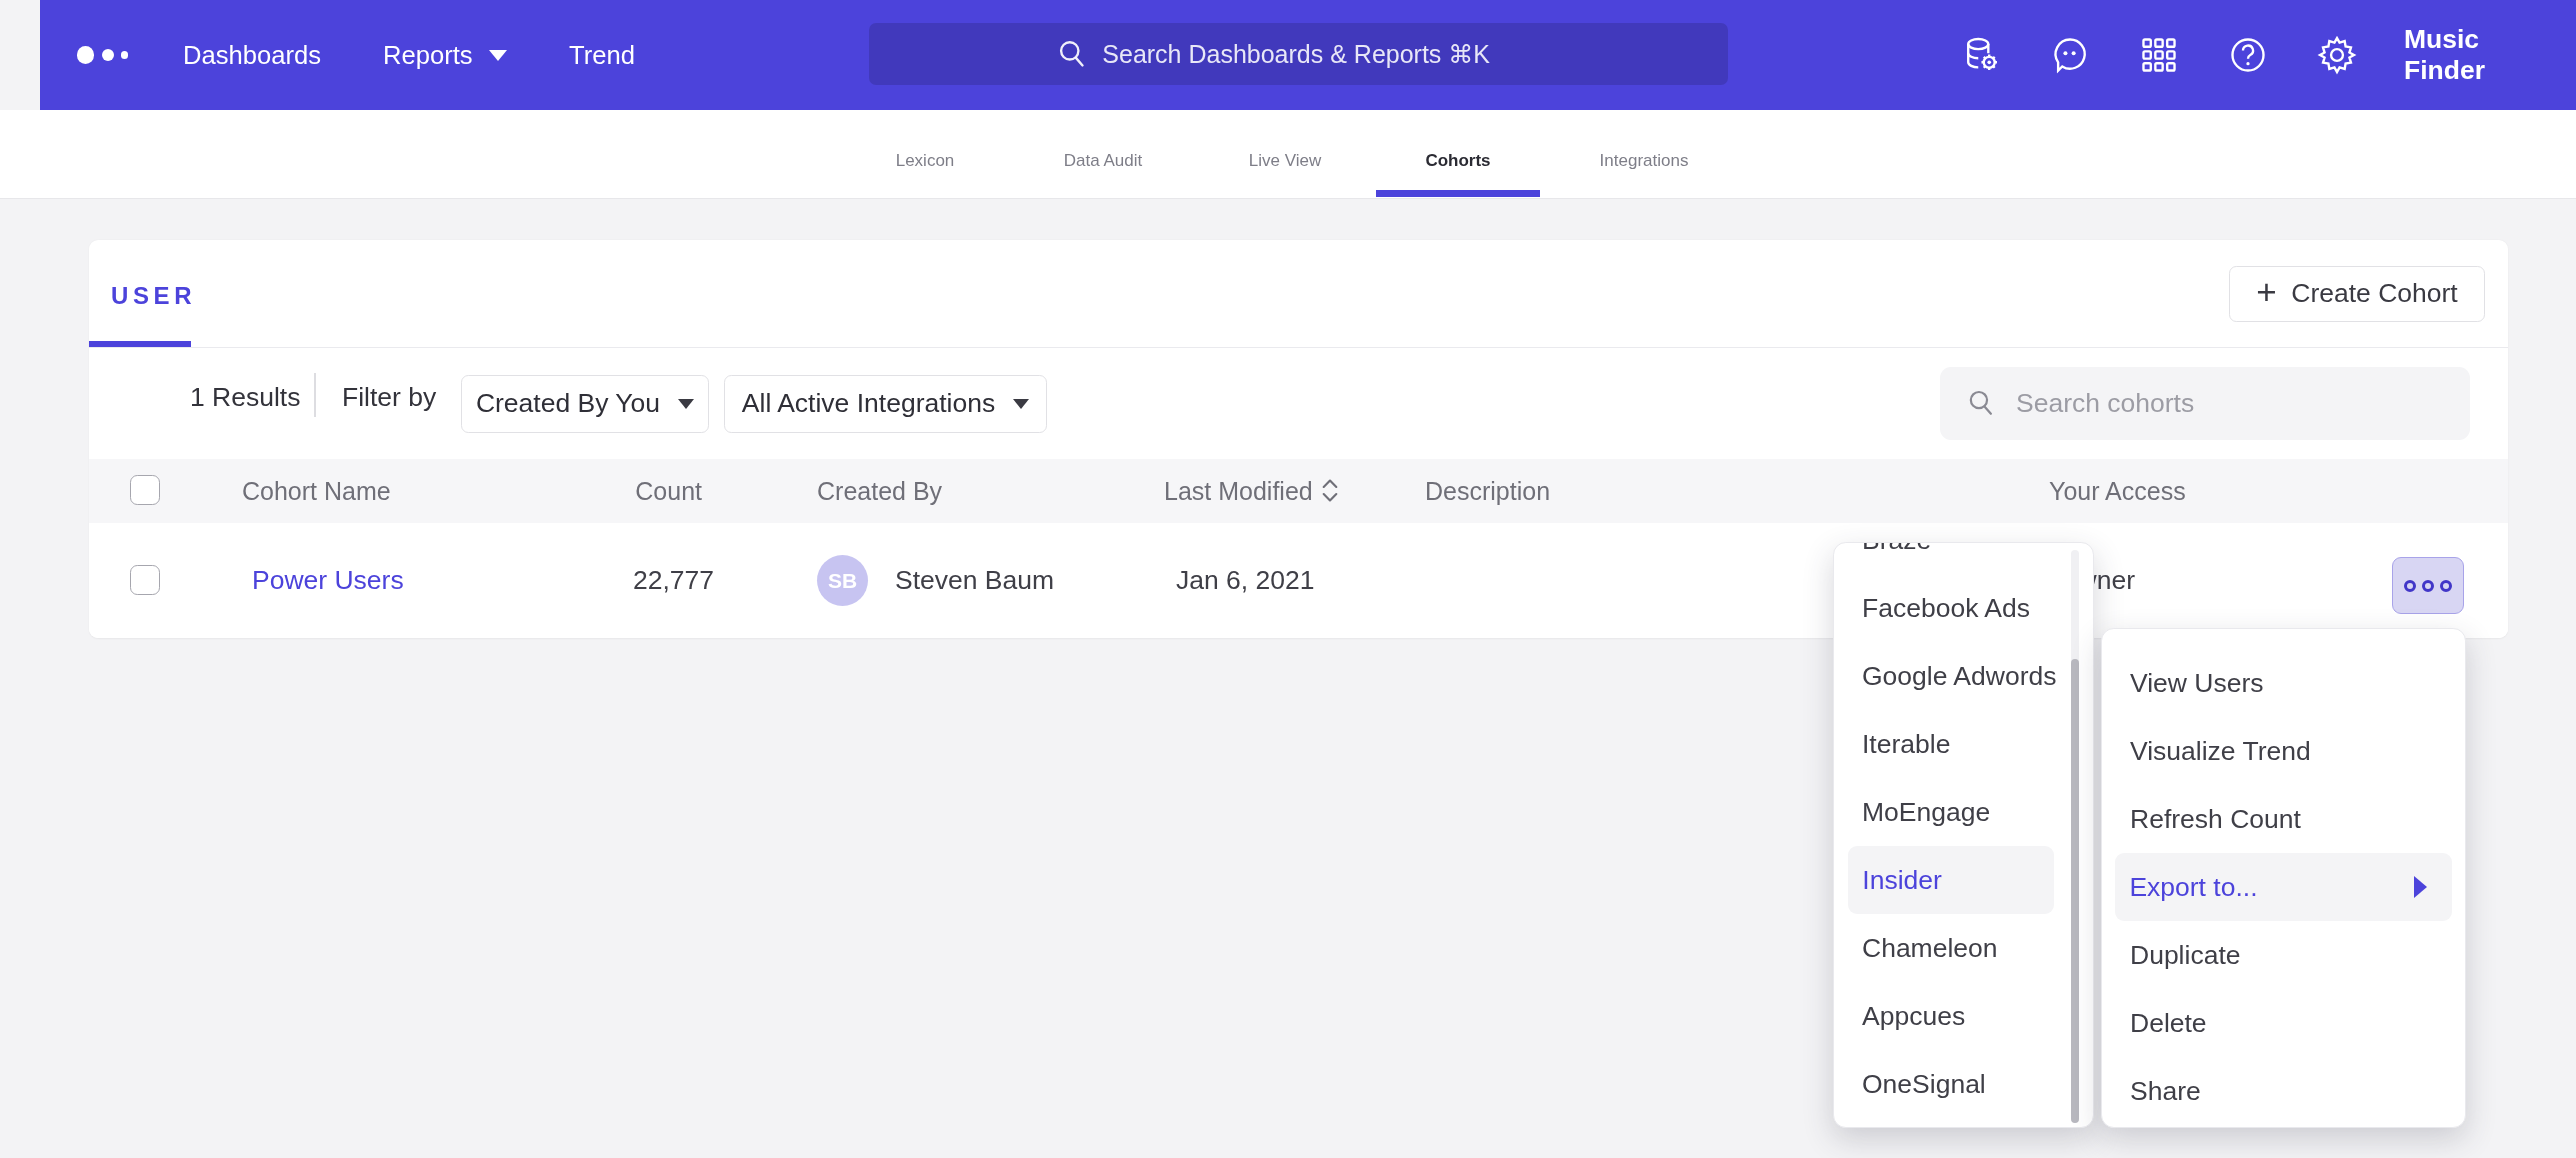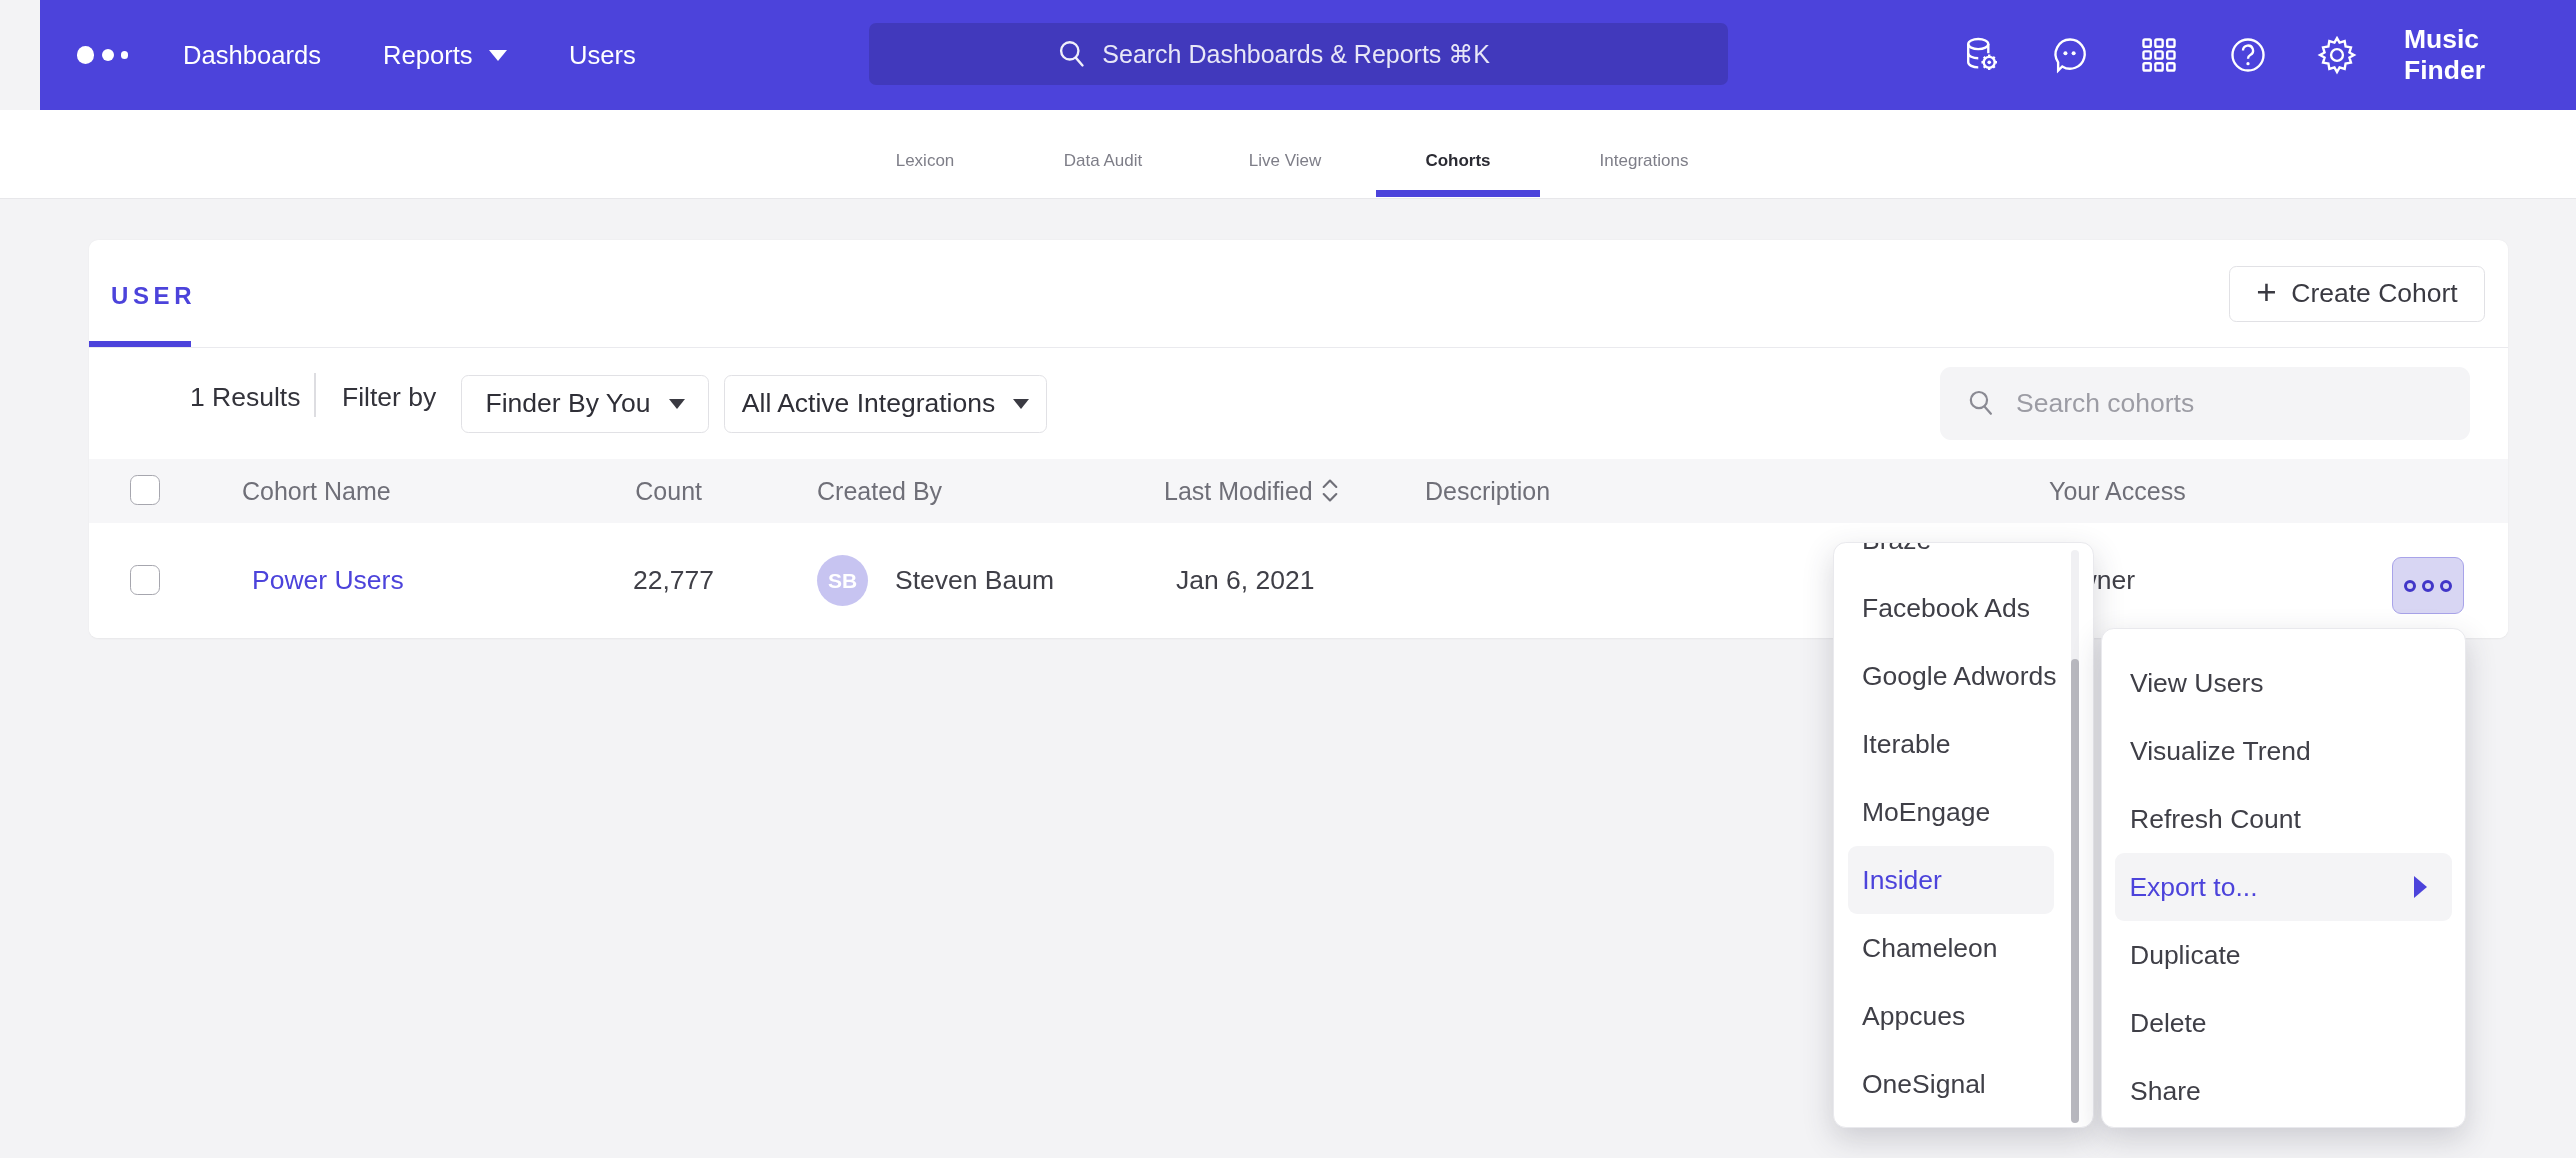--- a/index.html
+++ b/index.html
@@ -97,21 +97,21 @@
   </div>
   <div class="nav-items">
     <div class="nav-item">
         <span>Dashboards</span>
       </div>
     <div class="nav-item">
         <span>Reports</span>
         <span class="caret-down-w"></span>
       </div>
     <div class="nav-item">
-        <span>Users</span>
+        <span>Trend</span>
       </div>
   </div>
   <div class="nav-search">
     <svg width="31" height="31" viewBox="0 0 34 34">
         <circle cx="14" cy="13" r="9.5" fill="none" stroke="rgba(255,255,255,0.92)" stroke-width="2.6"></circle>
         <line x1="21" y1="21" x2="28" y2="29" stroke="rgba(255,255,255,0.92)" stroke-width="2.6" stroke-linecap="round"></line>
       </svg>
     <input placeholder="Search Dashboards &amp; Reports ⌘K" style="">
   </div>
   <div class="top-icons">
@@ -183,21 +183,21 @@
       <span class="plus">+</span>
       <span class="lbl">Create Cohort</span>
     </button>
   </div>
 
   <div class="filters">
     <div class="results">1 Results</div>
     <div class="vdiv"></div>
     <div class="filter-by">Filter by</div>
     <div class="drop-btn btn-created">
-      <span class="lbl">Finder By You</span>
+      <span class="lbl">Created By You</span>
       <span class="caret-down-d"></span>
     </div>
     <div class="drop-btn btn-integr">
       <span class="lbl">All Active Integrations</span>
       <span class="caret-down-d"></span>
     </div>
     <div class="cohort-search">
       <svg width="29" height="29" viewBox="0 0 34 34">
           <circle cx="14" cy="13" r="9.5" fill="none" stroke="#8A8A93" stroke-width="2.6"></circle>
           <line x1="21" y1="21" x2="28" y2="29" stroke="#8A8A93" stroke-width="2.6" stroke-linecap="round"></line>

